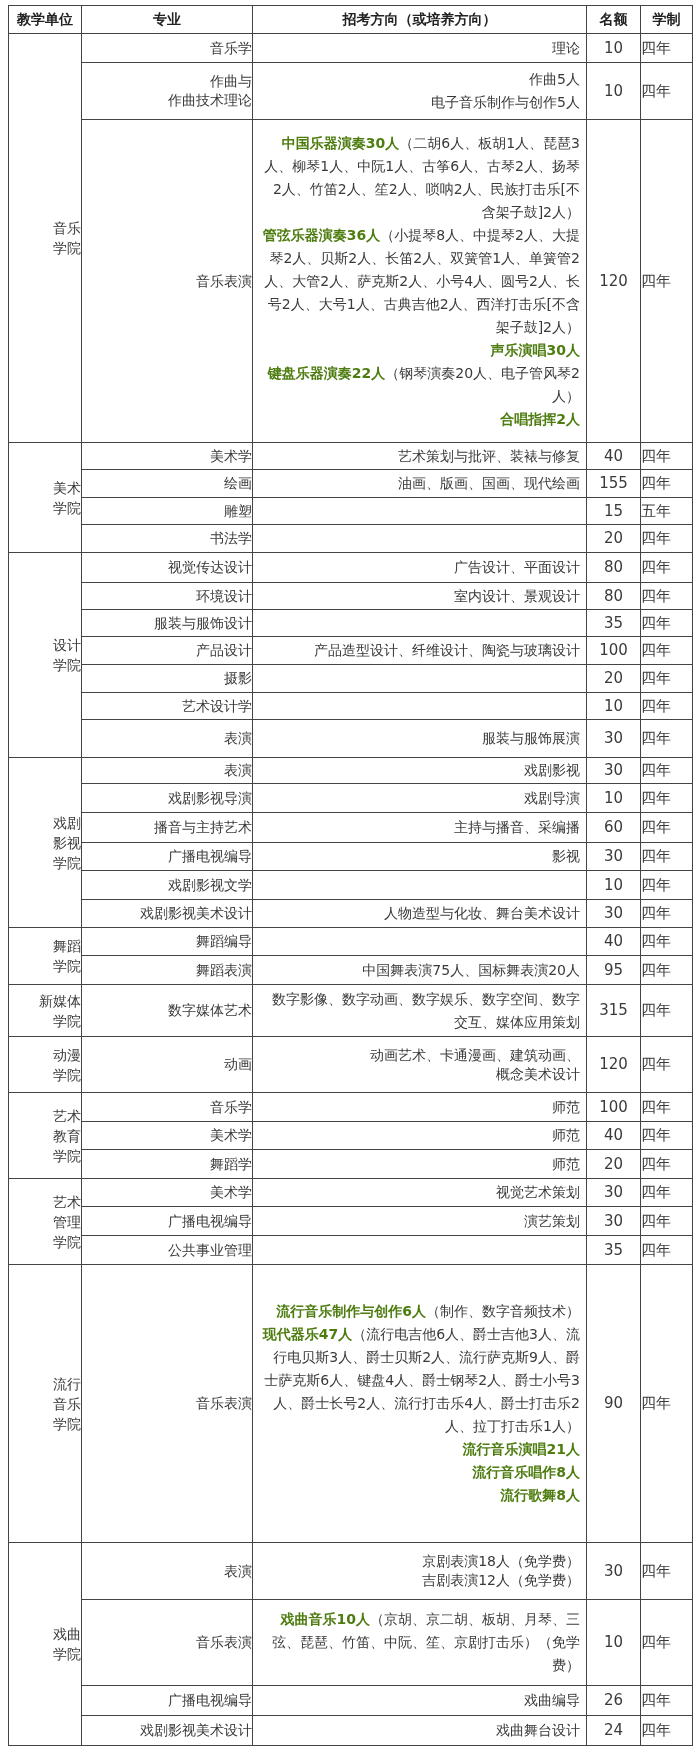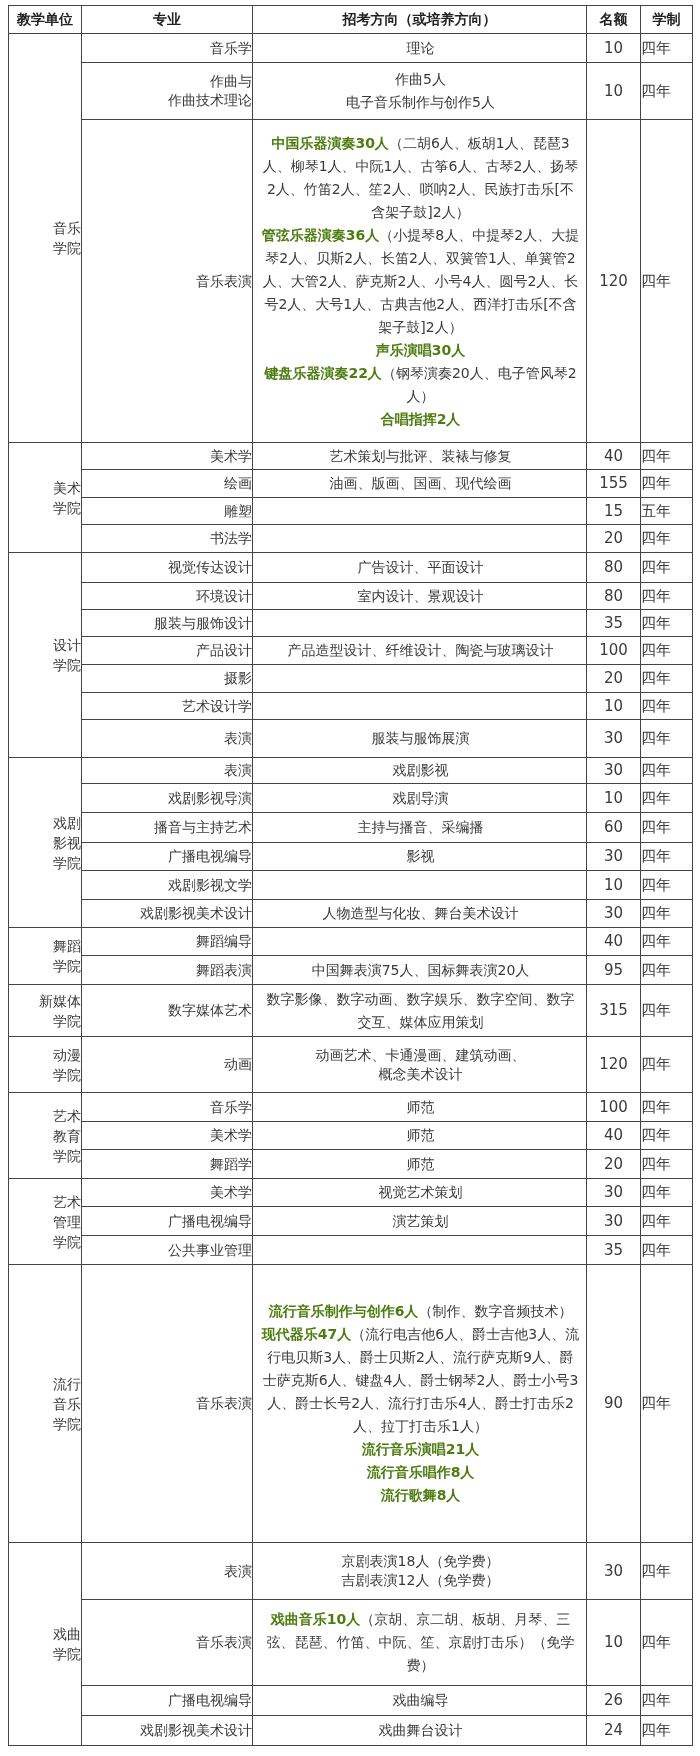--- a/index.html
+++ b/index.html
@@ -6,21 +6,21 @@
   body { width: 700px; height: 1756px; position: relative; overflow: hidden;
          font-family: "DejaVu Sans", "Liberation Sans", sans-serif; color: #3a3a3a; }
   table { position: absolute; left: 8px; top: 5px; border-collapse: collapse;
           table-layout: fixed; width: 684px; }
   td, th { border: 1.5px solid #444; padding: 0; font-size: 14px; line-height: 23px; }
   th { font-weight: bold; color: #222; font-size: 14px; height: 27px; }
   col.c1 { width: 73px; } col.c2 { width: 171px; } col.c3 { width: 334px; }
   col.c4 { width: 54px; } col.c5 { width: 52px; }
   .unit { text-align: right; vertical-align: middle; line-height: 20px; }
   .major { text-align: right; vertical-align: middle; line-height: 19px; }
-  .dir { text-align: center; vertical-align: middle; padding: 0 6px 0 8px; line-height: 23px; }
+  .dir { text-align: right; vertical-align: middle; padding: 0 6px 0 8px; line-height: 23px; }
   .dir.tight { line-height: 19px; }
   .num { text-align: center; vertical-align: middle; font-size: 15px; margin-left: 24px; }
   .yrs { text-align: left; vertical-align: middle; font-size: 15px; }
   .b { font-weight: bold; color: #4d7c0f; }
   .line { display: block; }
 </style>
 </head>
 <body>
 
 <table>

